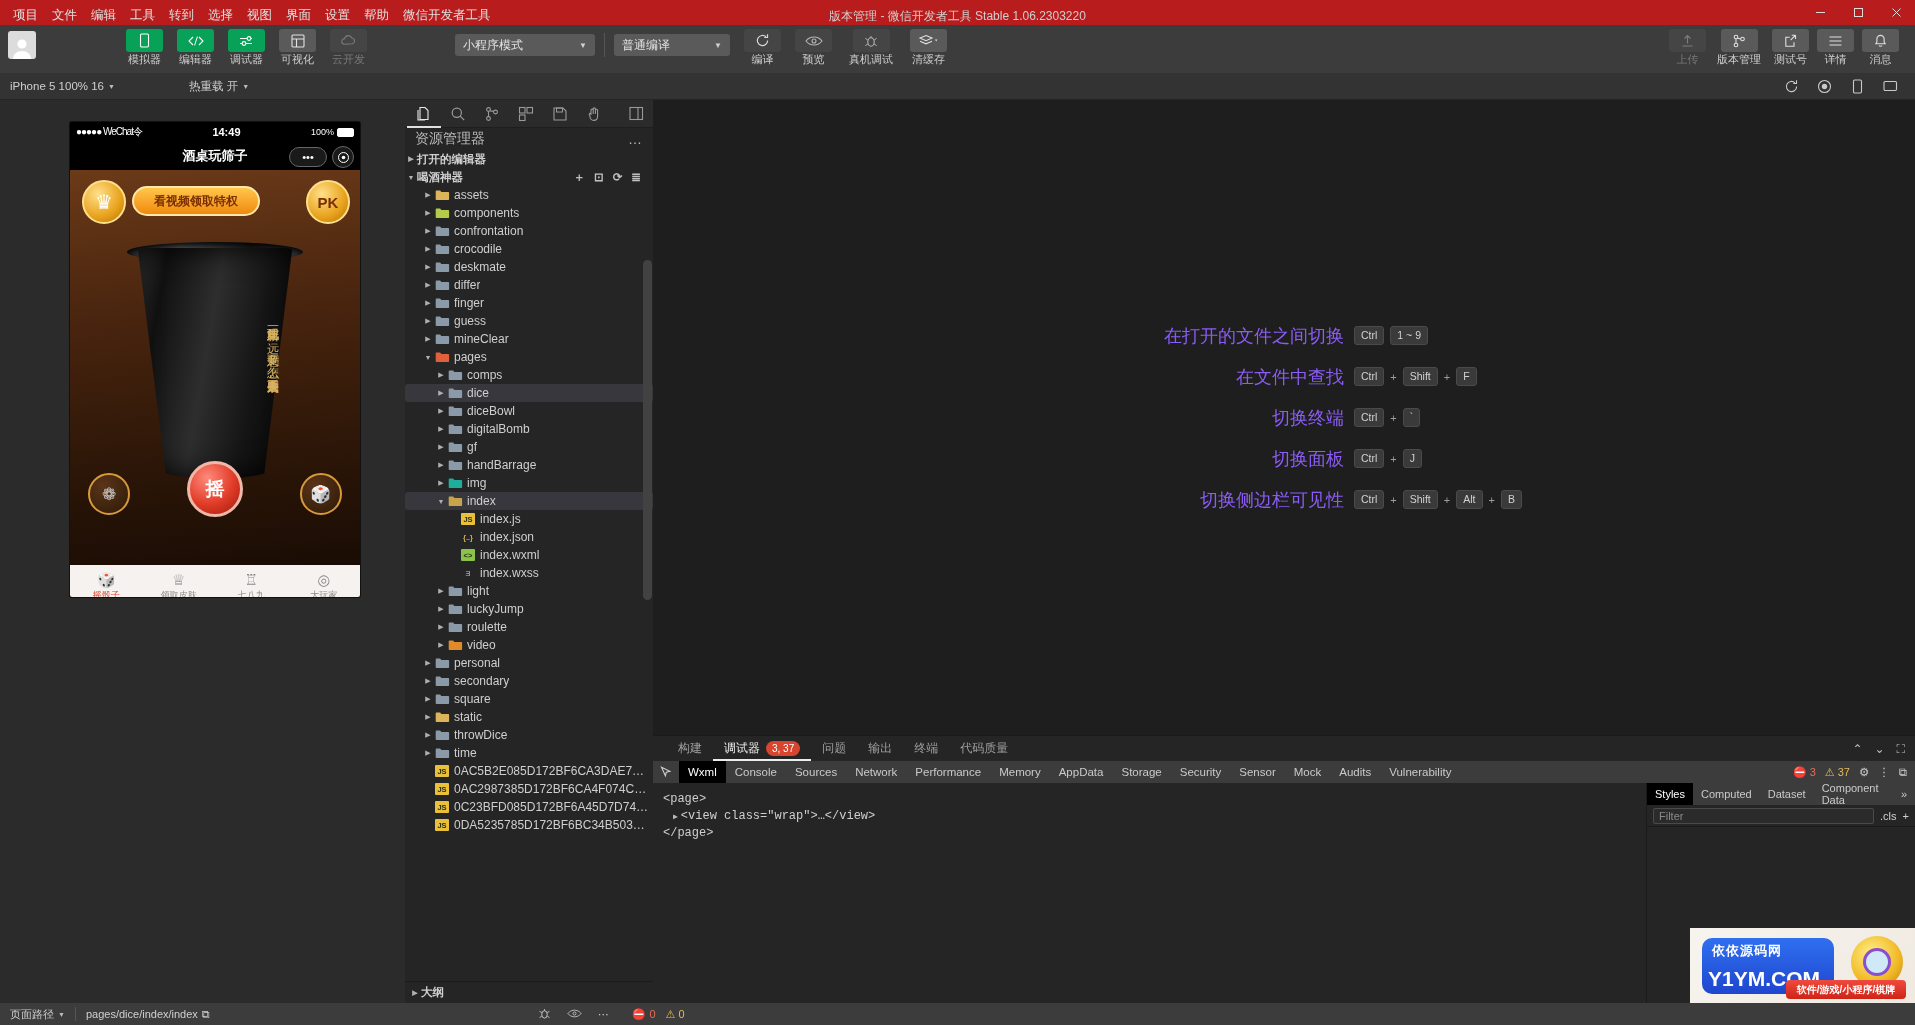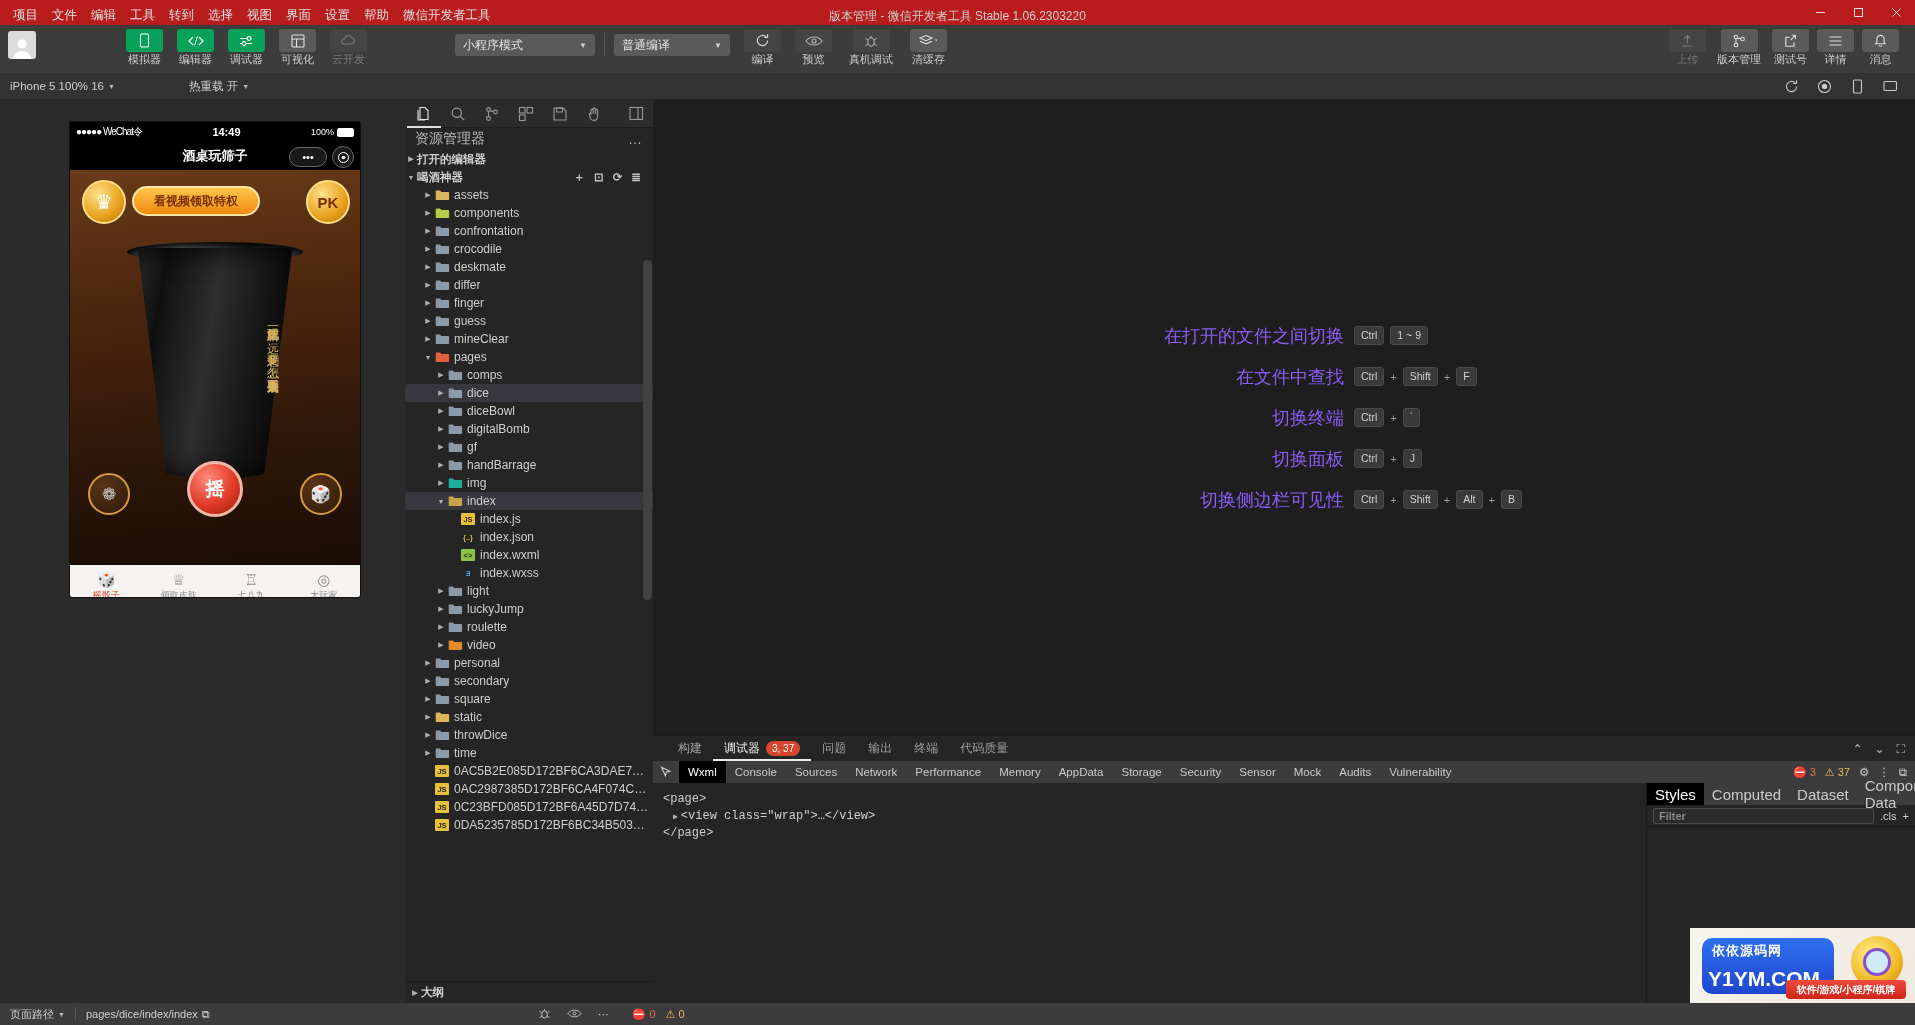--- a/index.html
+++ b/index.html
@@ -164,27 +164,27 @@
   .dsub.on{ background:#000; color:#fff; }
   .dt-sub-right{ margin-left:auto; display:flex; align-items:center; gap:9px; padding-right:8px;}
   .err{ color:#e96b5a; font-size:11px; display:flex; align-items:center; gap:3px;}
   .warn{ color:#e5b95c; font-size:11px; display:flex; align-items:center; gap:3px;}
   .dt-body{ flex:1; display:flex; min-height:0; }
   .wxml{ flex:1; padding:8px 0 0 10px; font-family:"Liberation Mono", monospace; font-size:12px;
     border-right:1px solid #1a1a1a; }
   .codeline{ line-height:17px; display:flex; align-items:center; gap:3px; color:#cfcfcf;}
   .tagc{ color:#cfcfcf; }
   .styles{ width:268px; display:flex; flex-direction:column; flex:0 0 268px; }
-  .st-tabs{ height:22px; background:#3c3c3c; display:flex; align-items:center; font-size:15px;}
+  .st-tabs{ height:22px; background:#3c3c3c; display:flex; align-items:center; font-size:11px;}
   .sttab{ padding:0 8px; height:22px; display:flex; align-items:center; color:#cacaca;}
   .sttab.on{ background:#000; color:#fff; }
   .st-filter{ height:22px; display:flex; align-items:center; gap:6px; padding:0 6px;
     border-bottom:1px solid #1a1a1a; }
   .fbox{ flex:1; height:16px; background:#2b2b2b; border:1px solid #4a4a4a; border-radius:2px;
-    font-size:11px; color:#8a8a8a; padding:0 5px; line-height:14px;font-weight:bold;}
+    font-size:11px; color:#8a8a8a; padding:0 5px; line-height:14px;}
   .cls{ font-size:11px; color:#d0d0d0; }
   .st-body{ flex:1; background:#252526; }
 
   
   .statusbar{ height:22px; background:#3c3c3c; display:flex; align-items:center; font-size:11px;
     color:#cfcfcf; flex:0 0 22px; }
   .sb{ padding:0 10px; display:flex; align-items:center; gap:4px; white-space:nowrap;}
   .sb-sep{ width:1px; height:14px; background:#555; }
 
   

